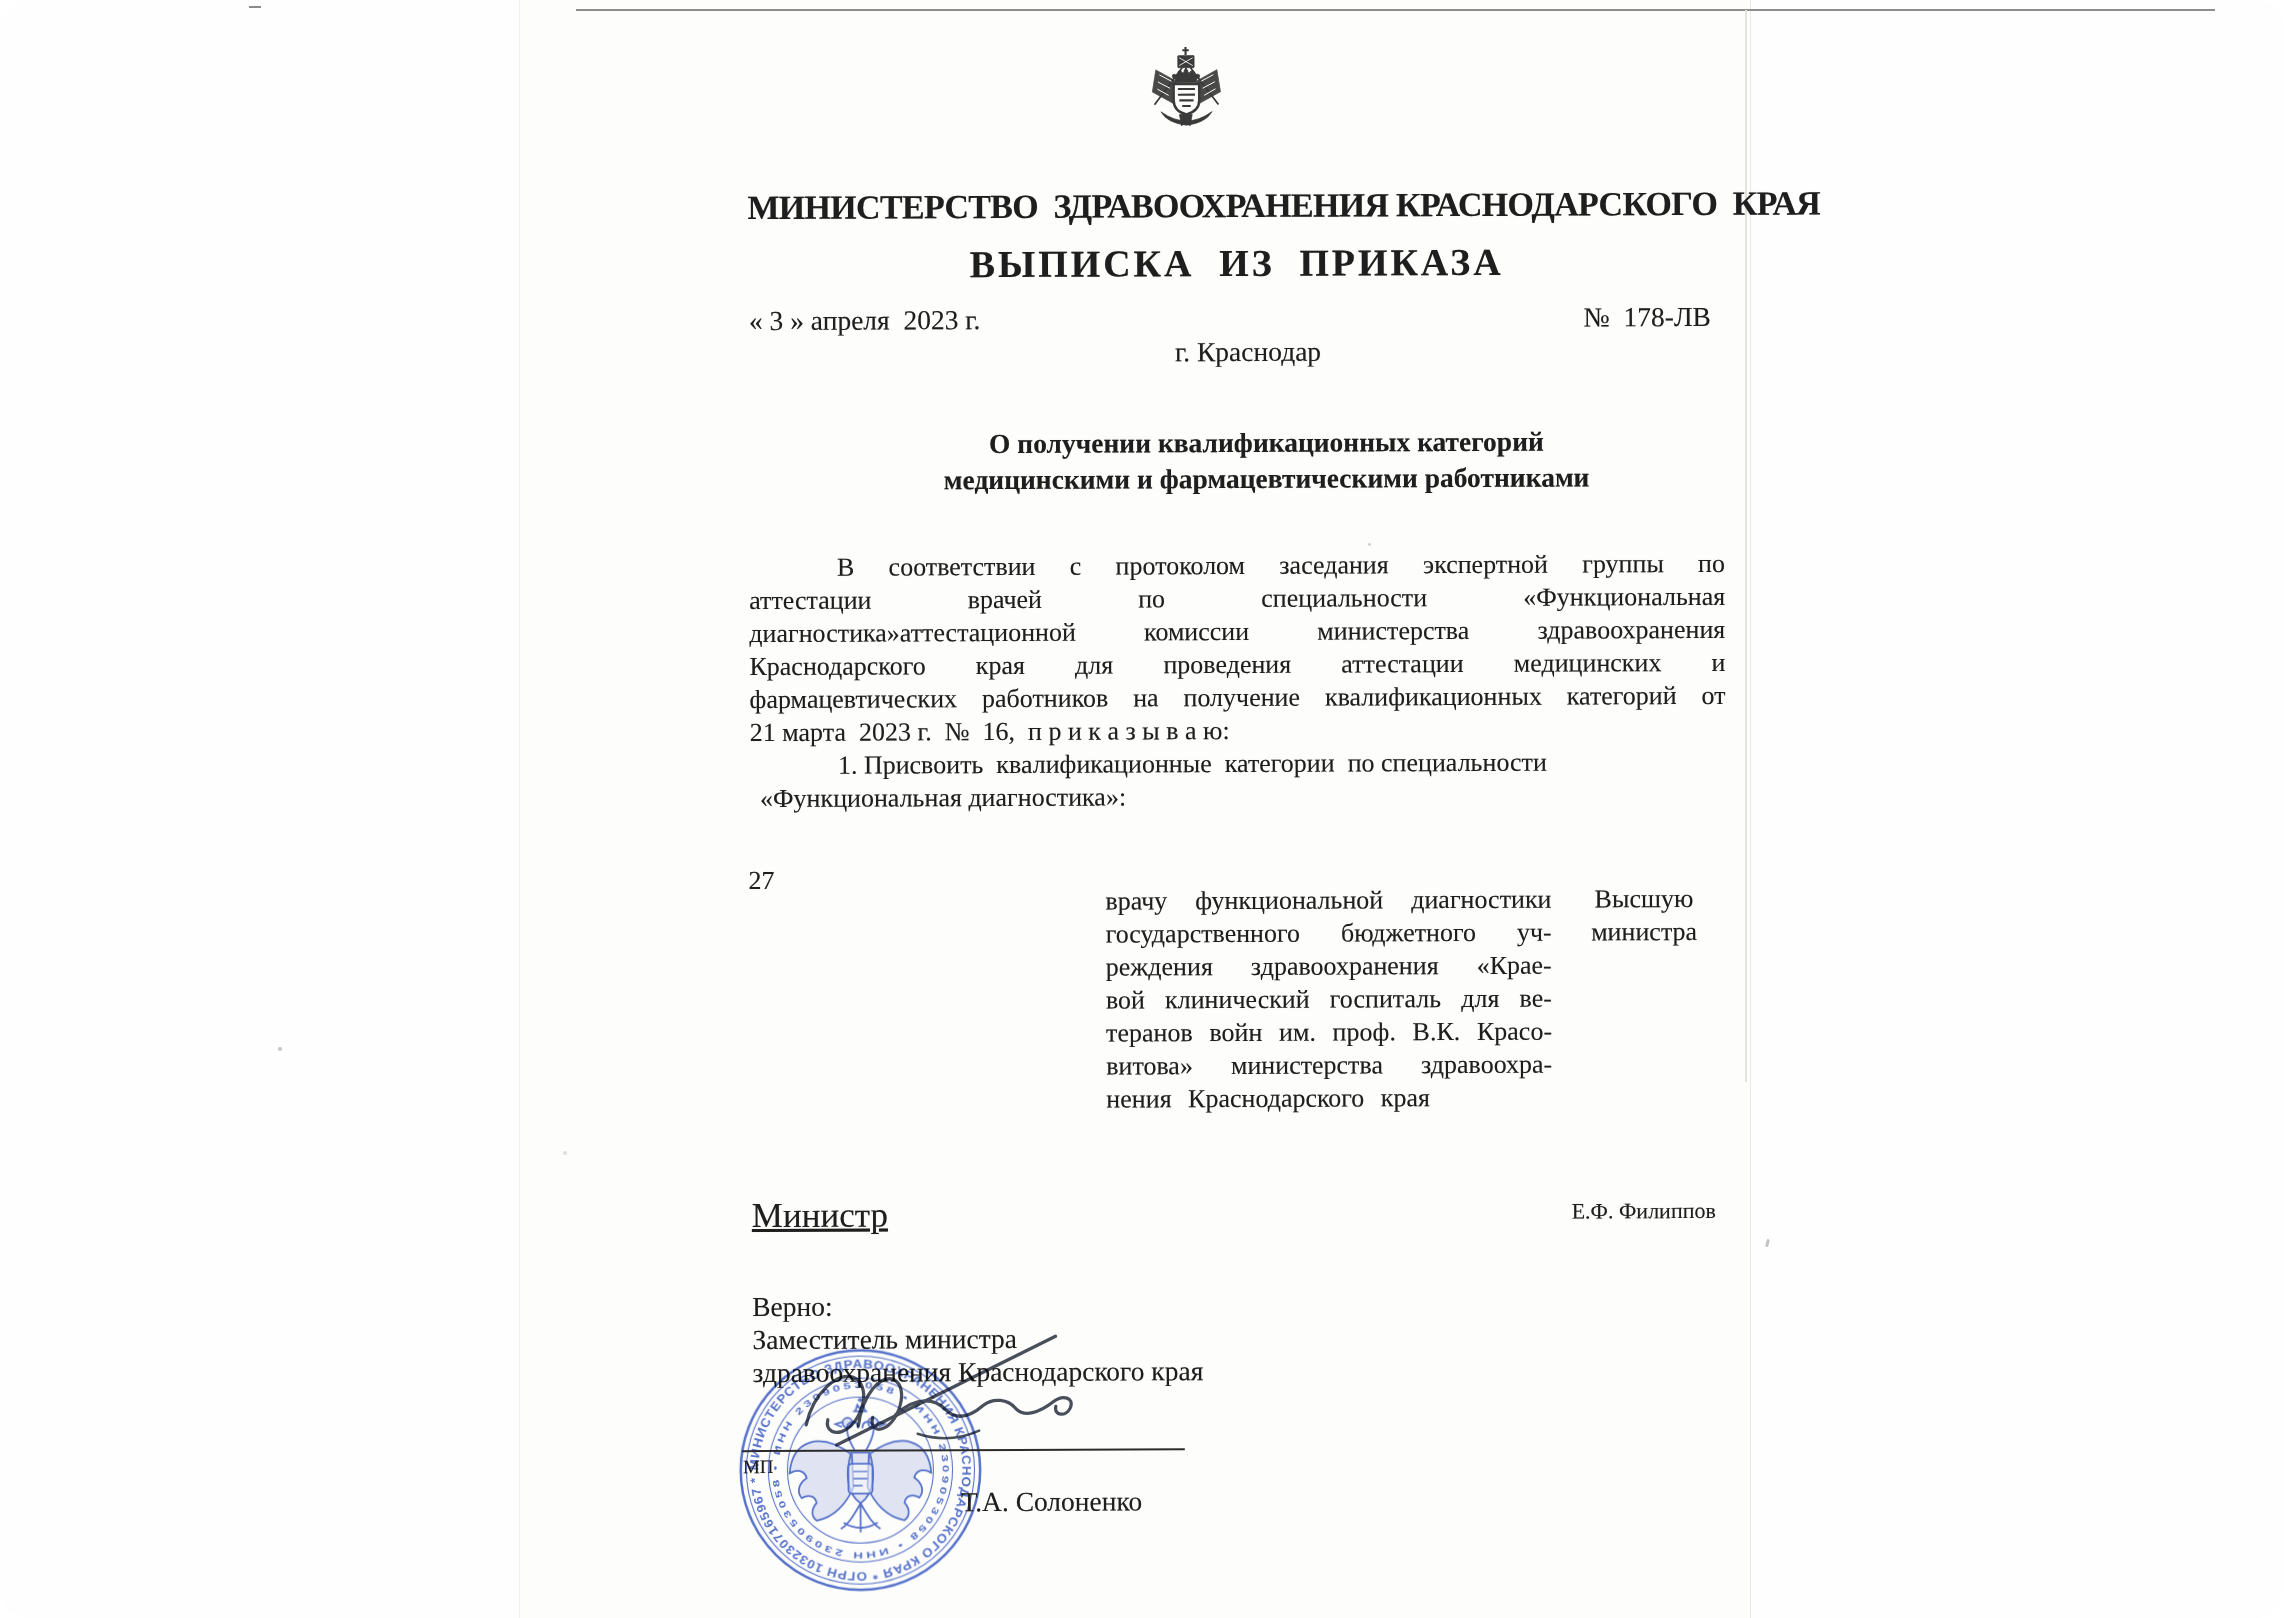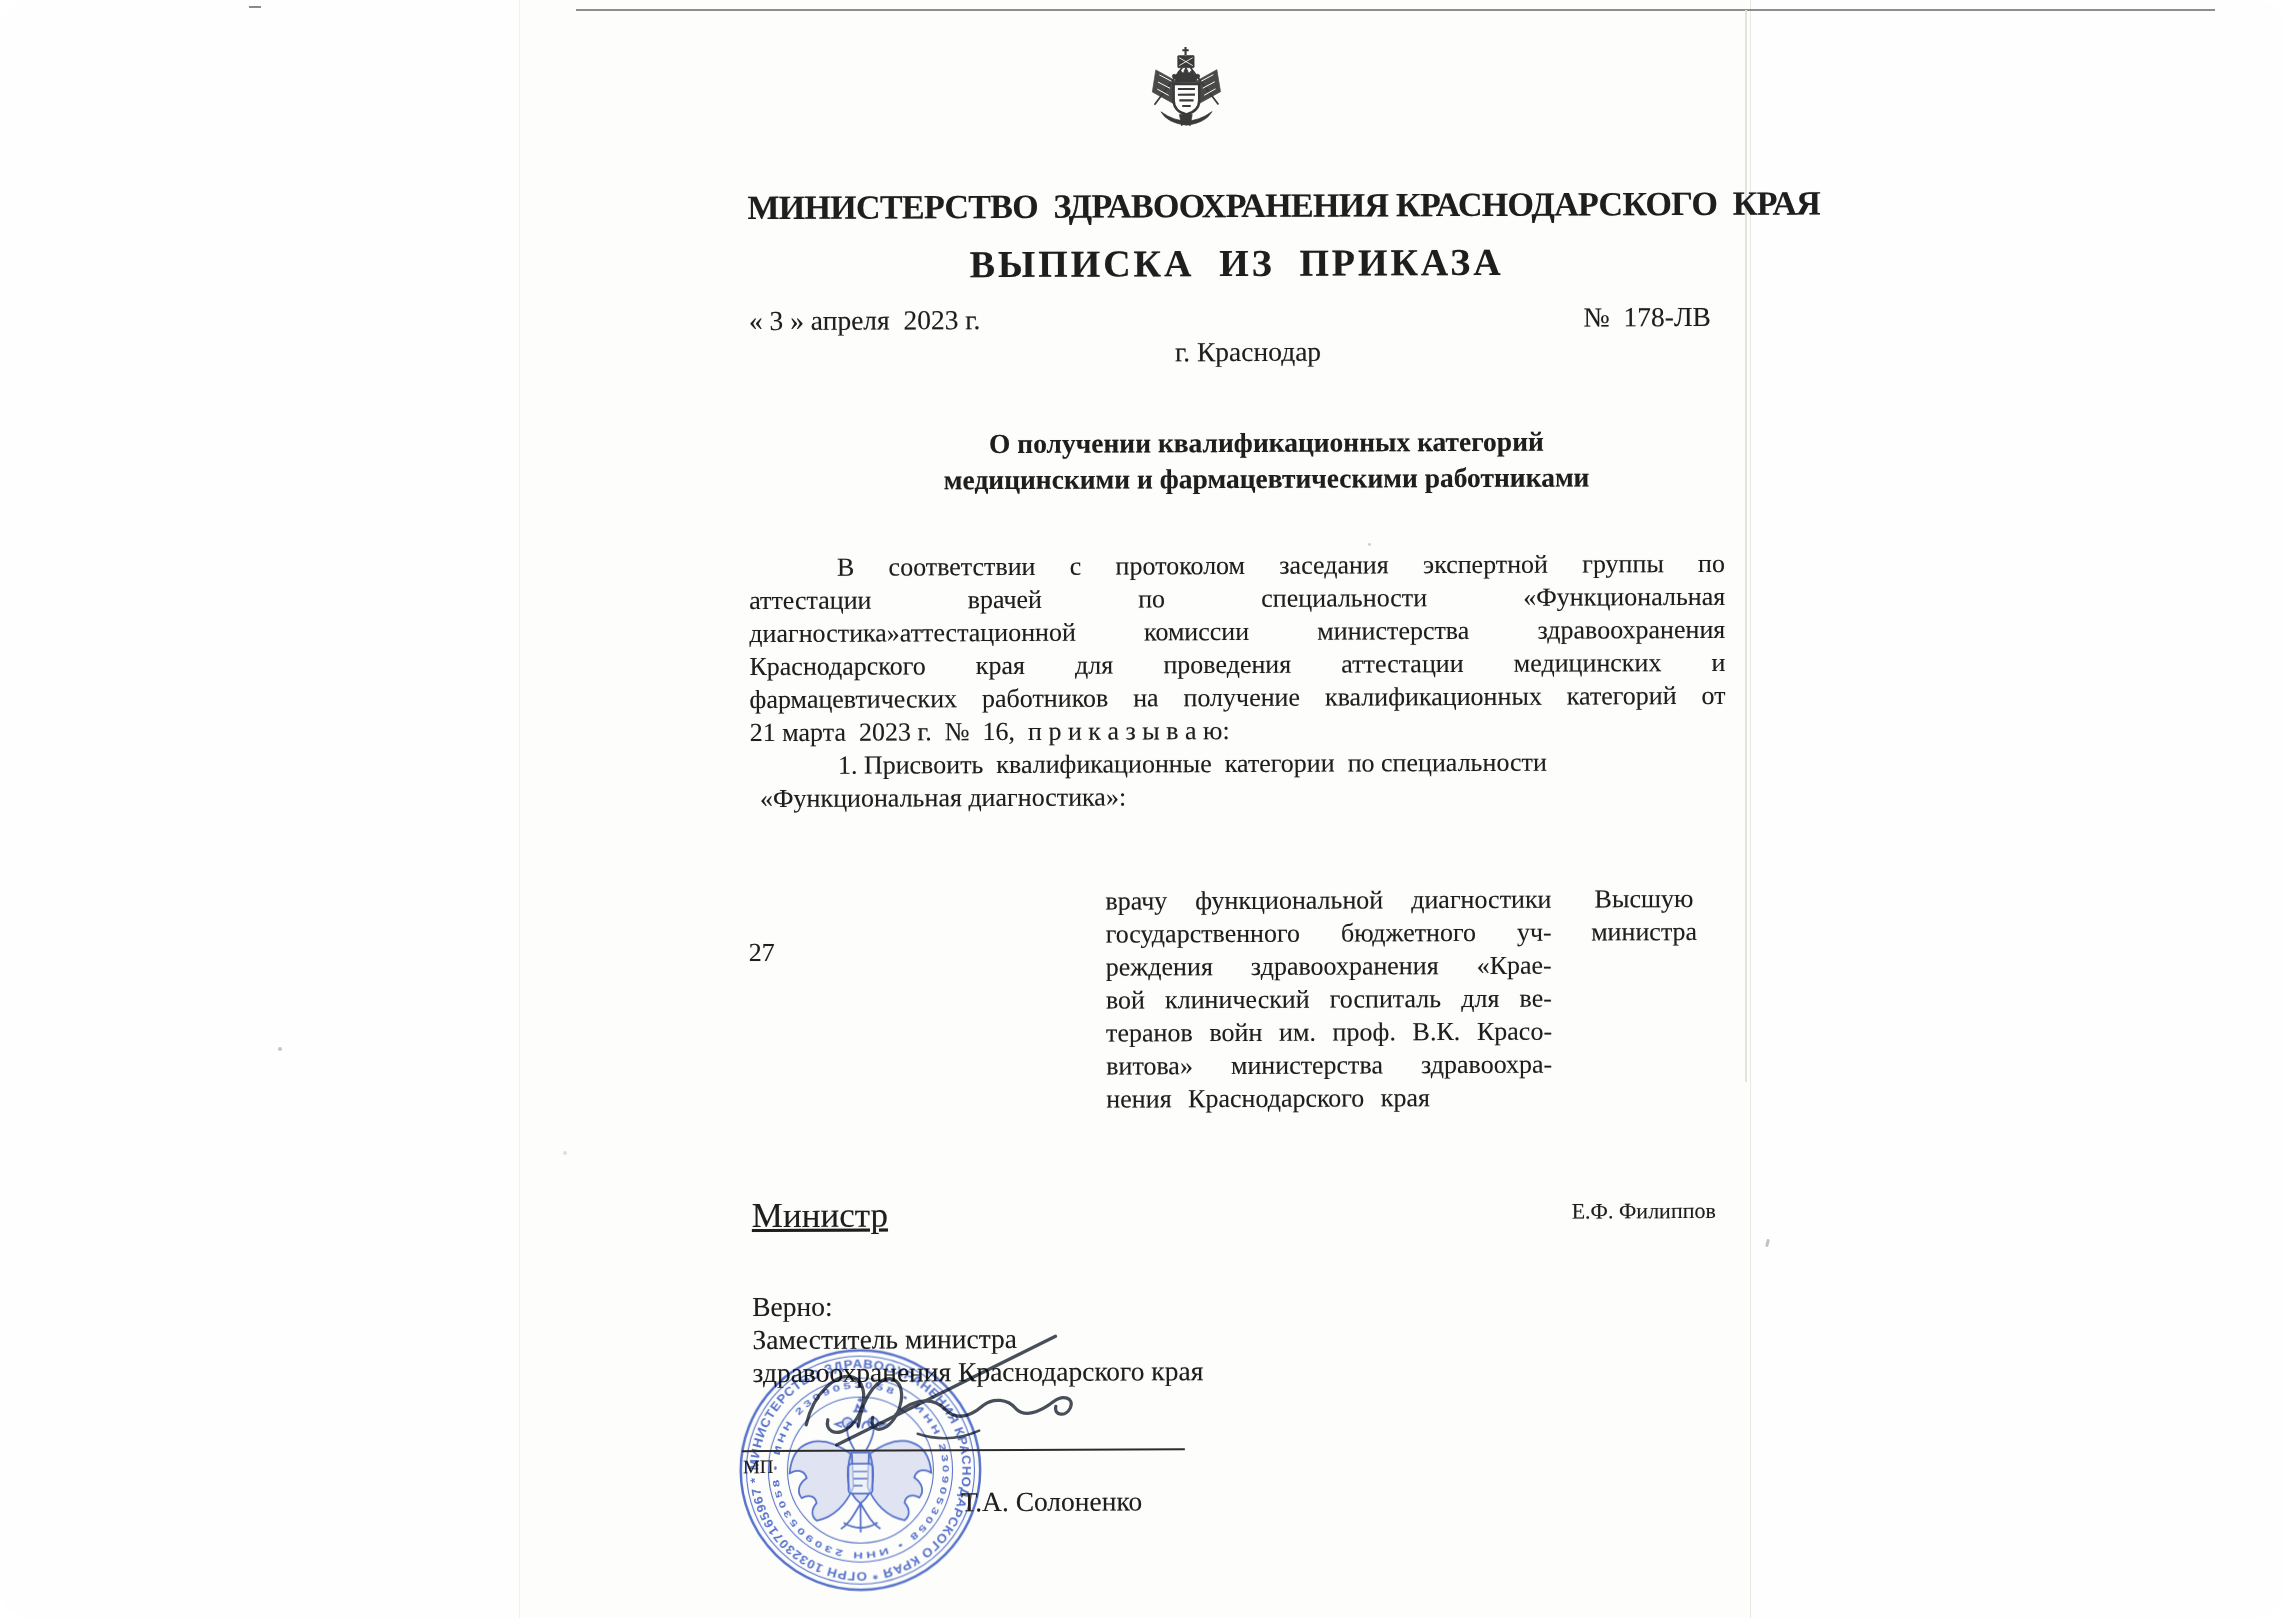--- a/index.html
+++ b/index.html
@@ -21,21 +21,21 @@
   .date-left{left:751px;top:303px;font-size:27.5px;}
   .num-right{left:1464px;top:303px;width:249px;text-align:right;font-size:27.5px;}
   .city{left:750px;top:336px;width:1000px;text-align:center;font-size:27.5px;}
   .otitle{left:797px;top:425px;width:942px;text-align:center;font-weight:bold;
           font-size:27.5px;line-height:36px;}
   .para{left:750px;top:549px;width:976px;font-size:26px;line-height:33px;}
   .ln{height:33px;overflow:hidden;}
   .just{text-align:justify;text-align-last:justify;}
   .ind{text-indent:88px;}
   .ind-sm{text-indent:10px;}
-  .tnum{left:748px;top:936px;font-size:26px;}
+  .tnum{left:748px;top:864px;font-size:26px;}
   .tname{left:815px;top:884px;width:225px;font-size:26px;line-height:33px;}
   .tpos{left:1105px;top:884px;width:446px;font-size:26px;line-height:33px;}
   .tpos-last{word-spacing:10px;}
   .tcat{left:1571px;top:884px;width:145px;text-align:center;font-size:26px;line-height:33px;}
   .minister-label{left:750px;top:1194px;font-size:35px;text-decoration:underline;}
   .minister-name{left:1511px;top:1200px;width:203px;text-align:right;font-size:22px;}
   .verno-block{left:750px;top:1288px;font-size:27.5px;line-height:33px;}
   .sig-rule{left:739px;top:1448px;width:443px;height:2.2px;background:#2b2b2b;}
   .deputy-name{left:958px;top:1485px;font-size:27.5px;}
   .mp{left:740px;top:1454px;font-size:19px;}

